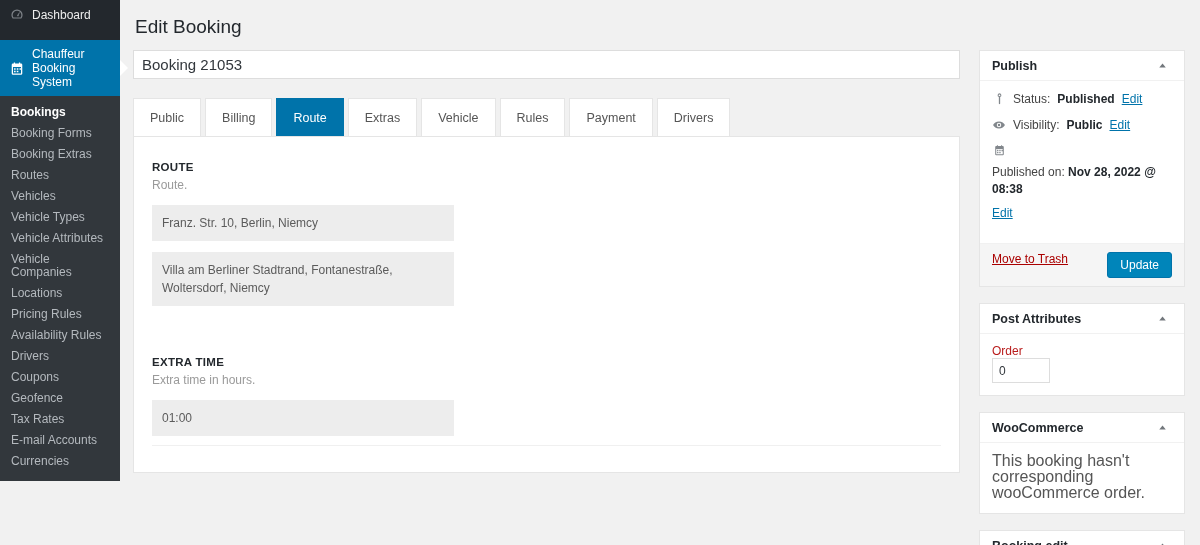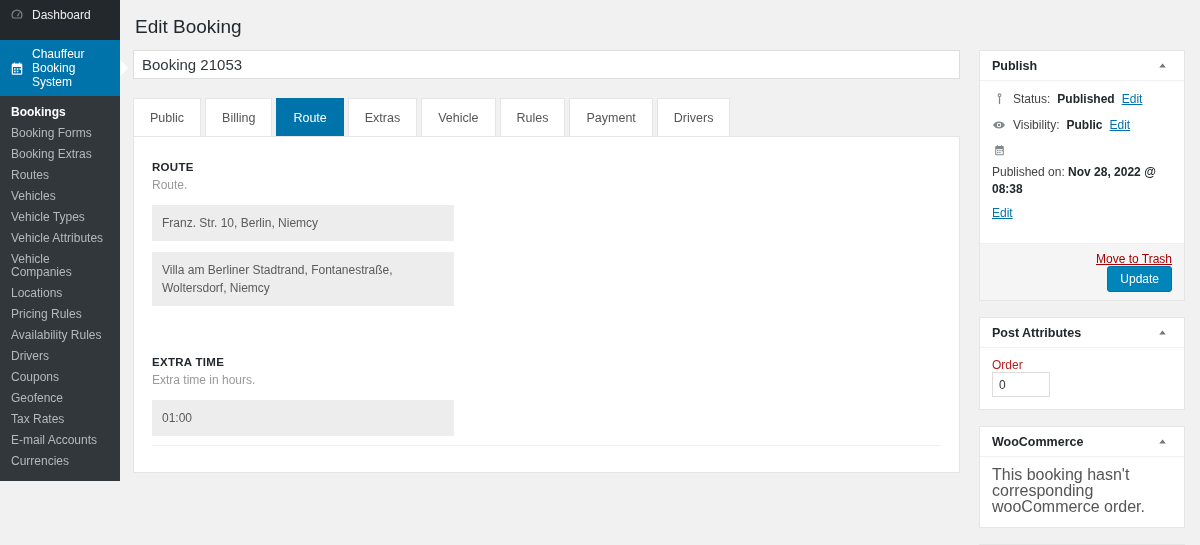--- a/index.html
+++ b/index.html
@@ -216,24 +216,23 @@
     cursor: pointer;
     font-size: 12px;
   }
   .date-block { flex: 1 1 auto; min-width: 0; }
 
   .major-actions {
     background: #f5f5f5;
     border-top: 1px solid #f1f1f1;
     padding: 8px 12px;
     display: flex;
-    align-items: flex-end;
+    align-items: flex-start;
     justify-content: space-between;
     min-height: 38px;
-    flex-direction: column;
   }
   a.trash-link {
     color: #a00;
     text-decoration: underline;
     font-size: 12px;
     cursor: pointer;
   }
   .btn-primary {
     background: #0085ba;
     border: 1px solid #0073aa;

